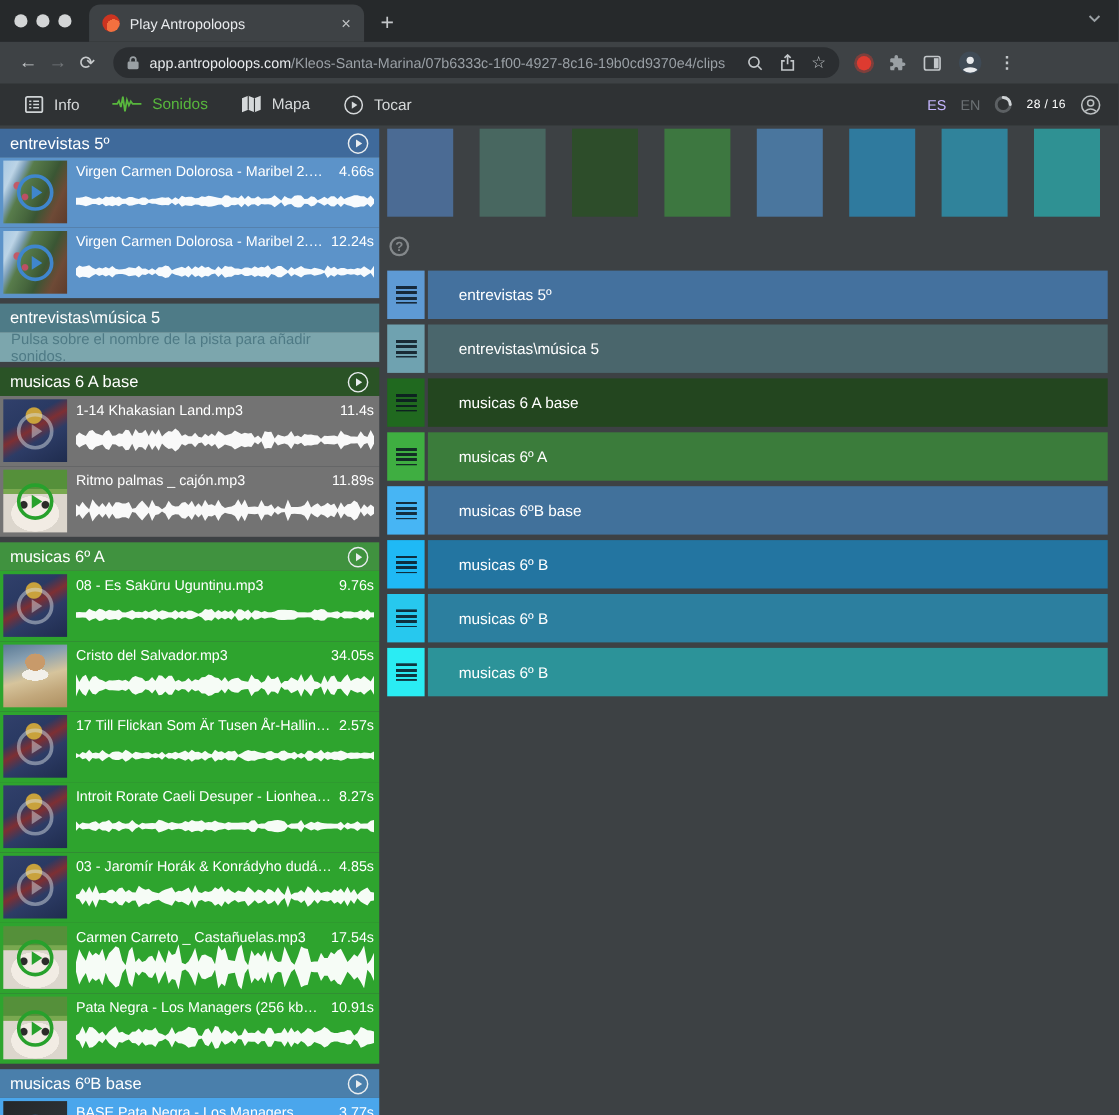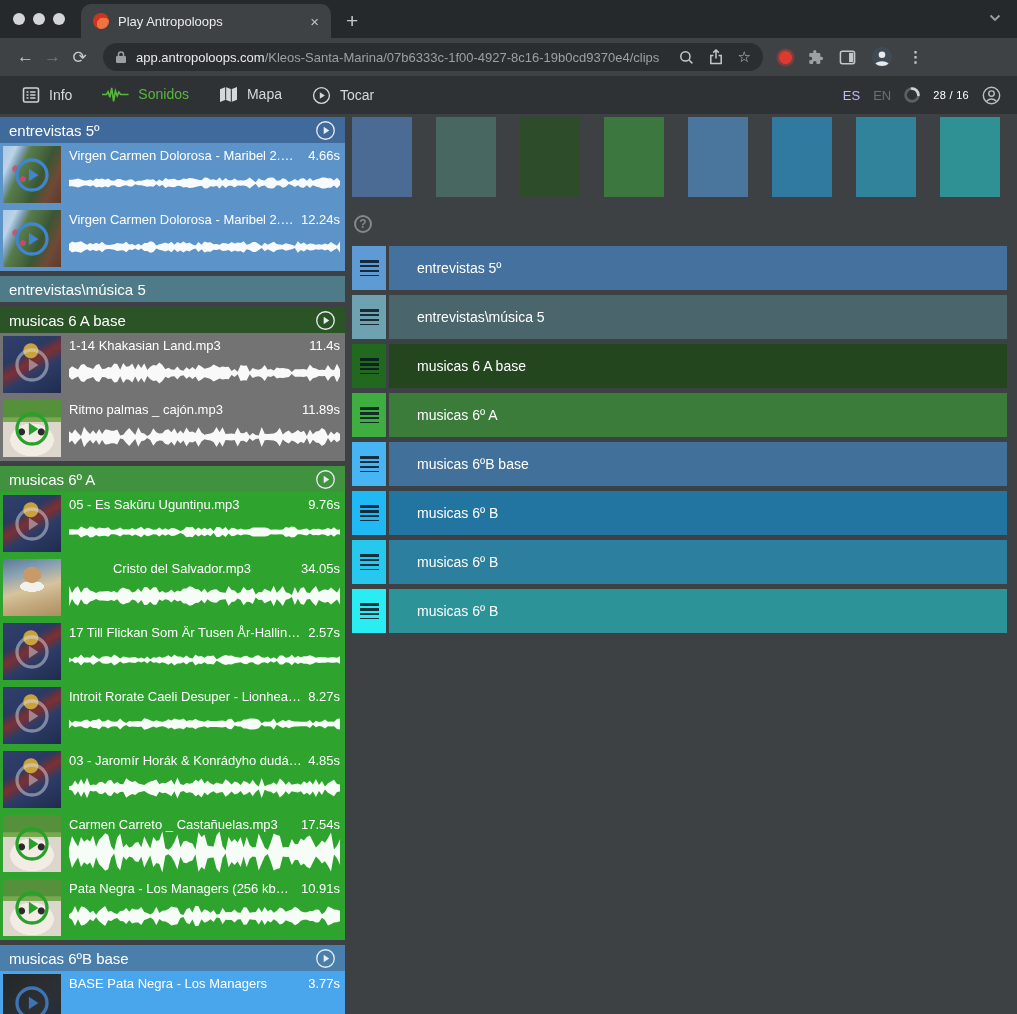--- a/index.html
+++ b/index.html
@@ -285,20 +285,23 @@
                 <path d="M0 8 L0 5.1 L3 2.4 L6 3.4 L9 3.1 L12 2.2 L15 4.3 L18 5.8 L21 4.1 L24 5.2 L27 3.7 L30 5.0 L33 2.8 L36 5.4 L39 6.0 L42 5.8 L45 5.3 L48 3.9 L51 4.4 L54 4.8 L57 2.7 L60 5.4 L63 5.0 L66 6.6 L69 4.8 L72 6.6 L75 4.0 L78 3.9 L81 2.3 L84 3.0 L87 6.6 L90 5.3 L93 4.5 L96 3.5 L99 4.8 L102 2.7 L105 5.8 L108 3.1 L111 4.6 L114 2.4 L117 4.4 L120 3.6 L123 5.6 L126 6.4 L129 3.1 L132 5.8 L135 2.6 L138 3.5 L141 3.3 L144 5.2 L147 5.0 L150 5.8 L153 4.1 L156 4.2 L159 5.1 L162 3.1 L165 4.6 L168 3.5 L171 4.1 L174 2.2 L177 5.8 L180 4.9 L183 2.9 L186 2.9 L189 5.0 L192 7.1 L195 3.7 L198 5.7 L201 4.3 L204 2.8 L207 4.9 L210 5.4 L213 5.7 L216 4.3 L219 5.0 L222 5.7 L225 7.1 L228 2.3 L231 5.1 L234 3.4 L237 5.7 L240 4.6 L243 4.7 L246 5.8 L249 5.3 L252 5.7 L255 4.6 L258 5.4 L261 3.0 L264 5.1 L267 6.8 L270 2.5 L270 8 L270 13.5 L267 9.2 L264 10.9 L261 13.0 L258 10.6 L255 11.4 L252 10.3 L249 10.7 L246 10.2 L243 11.3 L240 11.4 L237 10.3 L234 12.6 L231 10.9 L228 13.7 L225 8.9 L222 10.3 L219 11.0 L216 11.7 L213 10.3 L210 10.6 L207 11.1 L204 13.2 L201 11.7 L198 10.3 L195 12.3 L192 8.9 L189 11.0 L186 13.1 L183 13.1 L180 11.1 L177 10.2 L174 13.8 L171 11.9 L168 12.5 L165 11.4 L162 12.9 L159 10.9 L156 11.8 L153 11.9 L150 10.2 L147 11.0 L144 10.8 L141 12.7 L138 12.5 L135 13.4 L132 10.2 L129 12.9 L126 9.6 L123 10.4 L120 12.4 L117 11.6 L114 13.6 L111 11.4 L108 12.9 L105 10.2 L102 13.3 L99 11.2 L96 12.5 L93 11.5 L90 10.7 L87 9.4 L84 13.0 L81 13.7 L78 12.1 L75 12.0 L72 9.4 L69 11.2 L66 9.4 L63 11.0 L60 10.6 L57 13.3 L54 11.2 L51 11.6 L48 12.1 L45 10.7 L42 10.2 L39 10.0 L36 10.6 L33 13.2 L30 11.0 L27 12.3 L24 10.8 L21 11.9 L18 10.2 L15 11.7 L12 13.8 L9 12.9 L6 12.6 L3 13.6 L0 10.9 Z" fill="#ffffff" opacity="0.96"></path>
               </svg>
             </div>
           </div>
         </div>
       </section>
       <section class="track-section">
         <div class="sec-header" style="background: rgb(78, 123, 135);">
           <span class="sec-title">entrevistas\música 5</span>
         </div>
+        <div class="sec-note" style="background: rgb(124, 166, 173);">
+          <span>Pulsa sobre el nombre de la pista para añadir sonidos.</span>
+        </div>
       </section>
       <section class="track-section">
         <div class="sec-header" style="background: rgb(42, 83, 38);">
           <span class="sec-title">musicas 6 A base</span>
           <button class="playall">
             <svg width="21" height="21" viewBox="0 0 24 24" fill="none">
               <circle cx="12" cy="12" r="10" stroke="currentColor" stroke-width="1.5"></circle>
               <path d="M9.9 7.8 L16.3 12 L9.9 16.2 Z" fill="currentColor"></path>
             </svg>
           </button>
@@ -360,31 +363,31 @@
           <div class="thumb t-soccer">
             <div class="playov pc-soccer">
               <svg width="36" height="36" viewBox="0 0 24 24" fill="none">
                 <circle cx="12" cy="12" r="10" stroke="currentColor" stroke-width="2.2"></circle>
                 <path d="M9.9 7.8 L16.3 12 L9.9 16.2 Z" fill="currentColor"></path>
               </svg>
             </div>
           </div>
           <div class="clip-body">
             <div class="clip-namerow">
-              <span class="clip-name">05 - Es Sakūru Uguntiņu.mp3</span>
+              <span class="clip-name">08 - Es Sakūru Uguntiņu.mp3</span>
               <span class="clip-duration">9.76s</span>
             </div>
             <div class="clip-wave">
               <svg viewBox="0 0 270 16" preserveAspectRatio="none" style="width: 100%; height: 16px;">
                 <path d="M0 8 L0 5.5 L3 5.3 L6 5.6 L9 5.5 L12 2.5 L15 4.0 L18 4.9 L21 2.5 L24 3.0 L27 4.9 L30 3.4 L33 3.9 L36 4.3 L39 3.2 L42 5.7 L45 5.8 L48 5.0 L51 3.6 L54 5.4 L57 5.2 L60 5.6 L63 3.9 L66 5.6 L69 4.3 L72 2.8 L75 5.4 L78 3.7 L81 4.5 L84 5.7 L87 5.5 L90 3.5 L93 5.8 L96 4.2 L99 5.7 L102 4.1 L105 4.2 L108 5.6 L111 7.0 L114 5.7 L117 2.7 L120 3.3 L123 2.7 L126 5.8 L129 3.6 L132 5.4 L135 3.8 L138 5.4 L141 3.7 L144 7.2 L147 2.9 L150 3.0 L153 5.2 L156 3.1 L159 6.6 L162 3.7 L165 4.2 L168 5.7 L171 4.4 L174 5.5 L177 5.6 L180 5.0 L183 3.5 L186 3.4 L189 3.4 L192 3.6 L195 3.6 L198 3.9 L201 5.7 L204 5.6 L207 5.6 L210 5.8 L213 5.6 L216 3.1 L219 3.7 L222 2.6 L225 3.0 L228 5.7 L231 5.8 L234 5.1 L237 4.6 L240 6.6 L243 4.7 L246 5.0 L249 4.8 L252 5.7 L255 5.3 L258 3.7 L261 5.4 L264 3.2 L267 5.8 L270 5.6 L270 8 L270 10.4 L267 10.2 L264 12.8 L261 10.6 L258 12.3 L255 10.7 L252 10.3 L249 11.2 L246 11.0 L243 11.3 L240 9.4 L237 11.4 L234 10.9 L231 10.2 L228 10.3 L225 13.0 L222 13.4 L219 12.3 L216 12.9 L213 10.4 L210 10.2 L207 10.4 L204 10.4 L201 10.3 L198 12.1 L195 12.4 L192 12.4 L189 12.6 L186 12.6 L183 12.5 L180 11.0 L177 10.4 L174 10.5 L171 11.6 L168 10.3 L165 11.8 L162 12.3 L159 9.4 L156 12.9 L153 10.8 L150 13.0 L147 13.1 L144 8.8 L141 12.3 L138 10.6 L135 12.2 L132 10.6 L129 12.4 L126 10.2 L123 13.3 L120 12.7 L117 13.3 L114 10.3 L111 9.0 L108 10.4 L105 11.8 L102 11.9 L99 10.3 L96 11.8 L93 10.2 L90 12.5 L87 10.5 L84 10.3 L81 11.5 L78 12.3 L75 10.6 L72 13.2 L69 11.7 L66 10.4 L63 12.1 L60 10.4 L57 10.8 L54 10.6 L51 12.4 L48 11.0 L45 10.2 L42 10.3 L39 12.8 L36 11.7 L33 12.1 L30 12.6 L27 11.1 L24 13.0 L21 13.5 L18 11.1 L15 12.0 L12 13.5 L9 10.5 L6 10.4 L3 10.7 L0 10.5 Z" fill="#ffffff" opacity="0.96"></path>
               </svg>
             </div>
           </div>
         </div>
-        <div class="clip" style="background: rgb(46, 164, 46); text-align: center;">
+        <div class="clip" style="background: rgb(46, 164, 46);">
           <div class="thumb t-jesus"></div>
           <div class="clip-body">
             <div class="clip-namerow">
               <span class="clip-name">Cristo del Salvador.mp3</span>
               <span class="clip-duration">34.05s</span>
             </div>
             <div class="clip-wave">
               <svg viewBox="0 0 270 26" preserveAspectRatio="none" style="width: 100%; height: 26px;">
                 <path d="M0 13 L0 2.7 L3 9.9 L6 5.3 L9 3.3 L12 9.7 L15 5.3 L18 4.6 L21 7.6 L24 8.5 L27 9.9 L30 8.4 L33 8.6 L36 8.3 L39 8.0 L42 8.9 L45 7.9 L48 9.8 L51 5.9 L54 4.5 L57 5.7 L60 6.4 L63 9.4 L66 8.6 L69 5.5 L72 9.1 L75 3.9 L78 4.3 L81 7.3 L84 4.3 L87 4.3 L90 9.5 L93 7.9 L96 9.7 L99 9.1 L102 6.4 L105 9.6 L108 7.6 L111 8.4 L114 5.6 L117 5.5 L120 3.2 L123 3.9 L126 5.9 L129 6.3 L132 9.1 L135 5.5 L138 9.8 L141 7.4 L144 6.5 L147 6.2 L150 8.7 L153 9.4 L156 9.7 L159 3.1 L162 7.0 L165 7.6 L168 10.6 L171 9.0 L174 3.7 L177 7.3 L180 7.1 L183 5.0 L186 11.6 L189 9.0 L192 9.2 L195 5.7 L198 7.2 L201 8.8 L204 2.7 L207 9.7 L210 7.0 L213 3.0 L216 9.3 L219 9.9 L222 11.9 L225 4.1 L228 10.2 L231 5.1 L234 4.2 L237 9.6 L240 9.9 L243 5.9 L246 3.0 L249 9.0 L252 7.3 L255 6.2 L258 7.2 L261 4.5 L264 7.1 L267 9.5 L270 4.4 L270 13 L270 21.6 L267 16.5 L264 18.9 L261 21.5 L258 18.8 L255 19.8 L252 18.7 L249 17.0 L246 23.0 L243 20.1 L240 16.1 L237 16.4 L234 21.8 L231 20.9 L228 15.8 L225 21.9 L222 14.1 L219 16.1 L216 16.7 L213 23.0 L210 19.0 L207 16.3 L204 23.3 L201 17.2 L198 18.8 L195 20.3 L192 16.8 L189 17.0 L186 14.4 L183 21.0 L180 18.9 L177 18.7 L174 22.3 L171 17.0 L168 15.4 L165 18.4 L162 19.0 L159 22.9 L156 16.3 L153 16.6 L150 17.3 L147 19.8 L144 19.5 L141 18.6 L138 16.2 L135 20.5 L132 16.9 L129 19.7 L126 20.1 L123 22.1 L120 22.8 L117 20.5 L114 20.4 L111 17.6 L108 18.4 L105 16.4 L102 19.6 L99 16.9 L96 16.3 L93 18.1 L90 16.5 L87 21.7 L84 21.7 L81 18.7 L78 21.7 L75 22.1 L72 16.9 L69 20.5 L66 17.4 L63 16.6 L60 19.6 L57 20.3 L54 21.5 L51 20.1 L48 16.2 L45 18.1 L42 17.1 L39 18.0 L36 17.7 L33 17.4 L30 17.6 L27 16.1 L24 17.5 L21 18.4 L18 21.4 L15 20.7 L12 16.3 L9 22.7 L6 20.7 L3 16.1 L0 23.3 Z" fill="#ffffff" opacity="0.96"></path>
               </svg>

